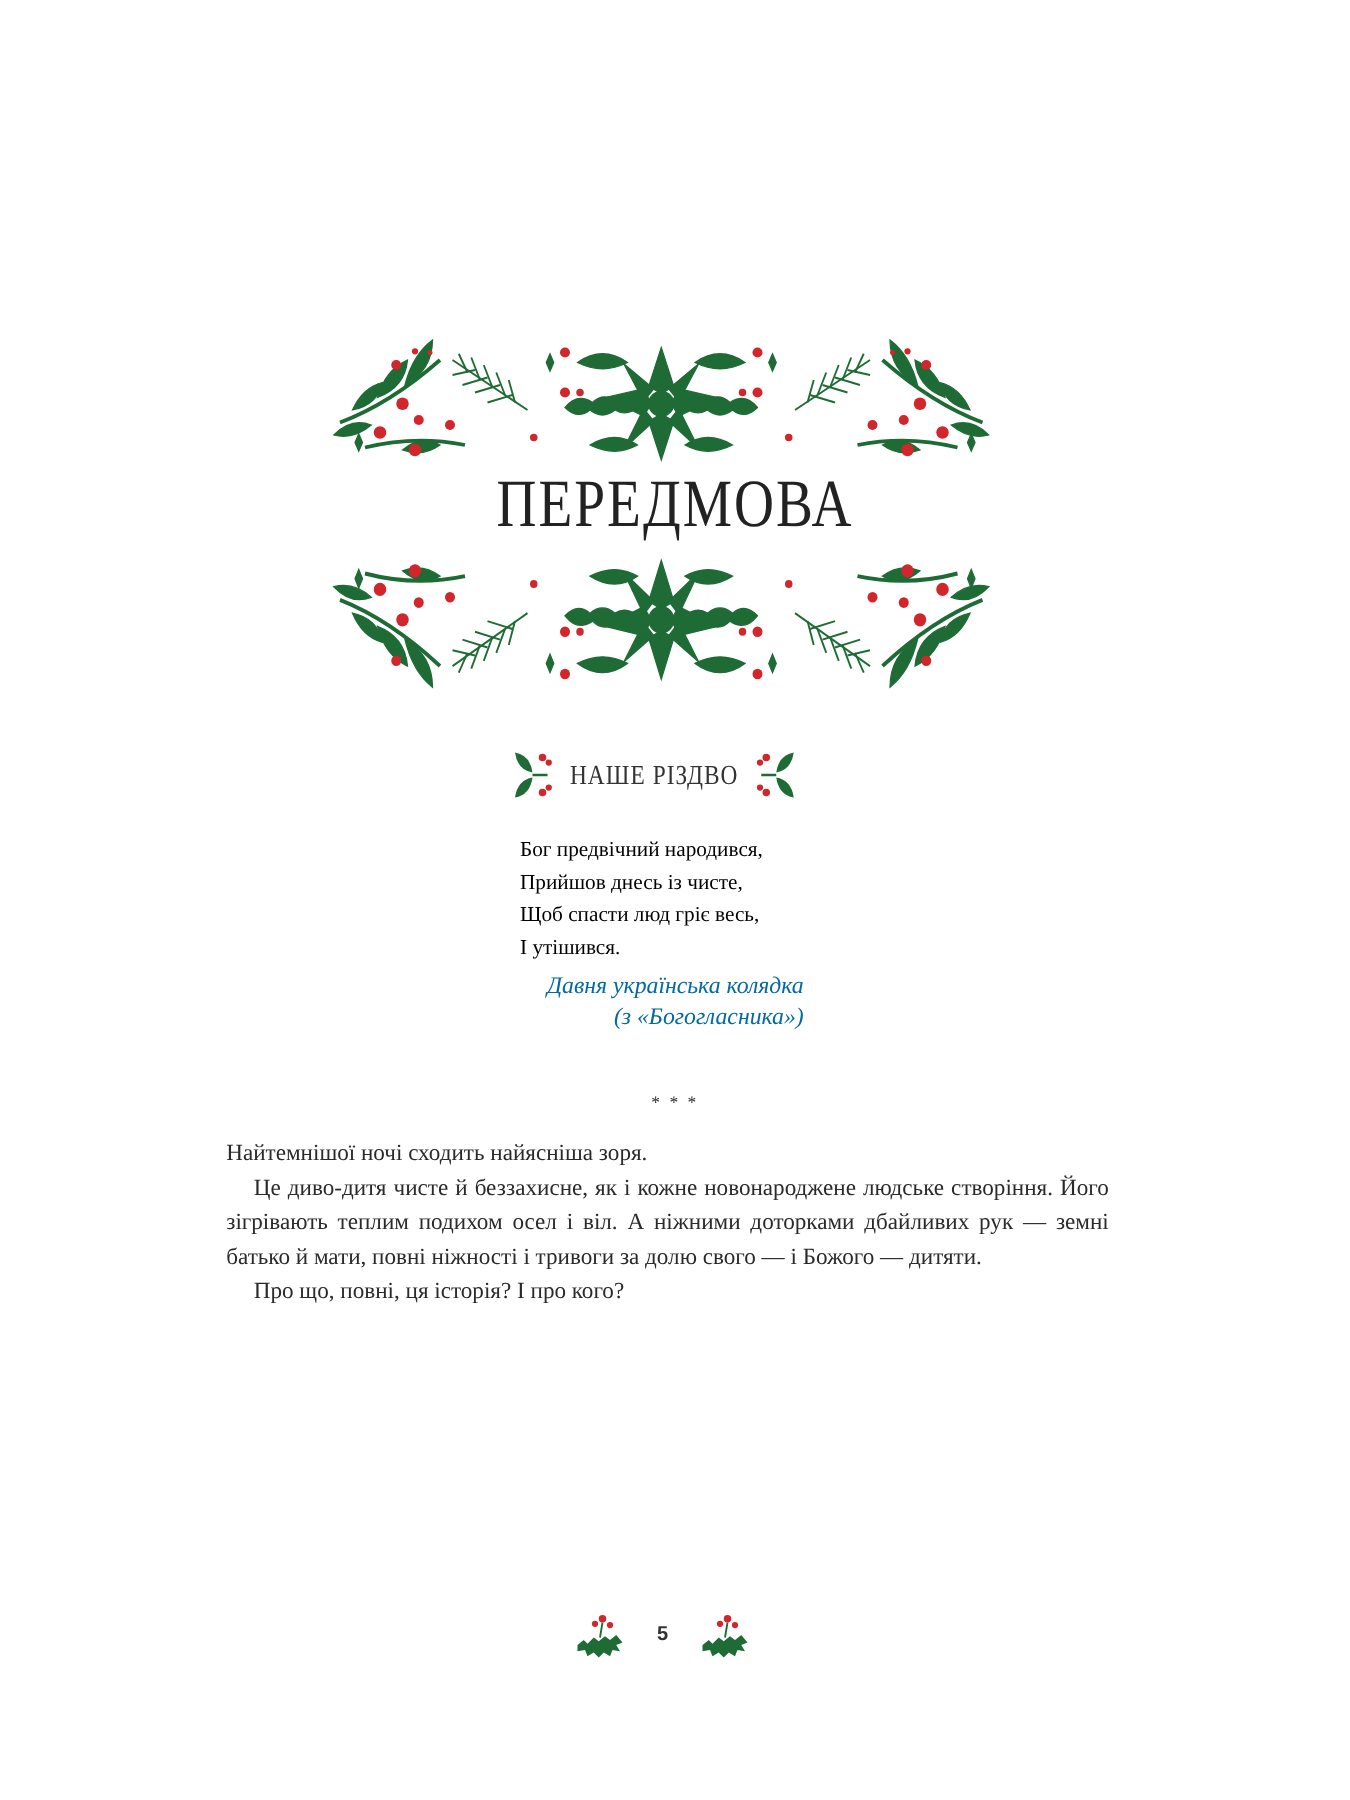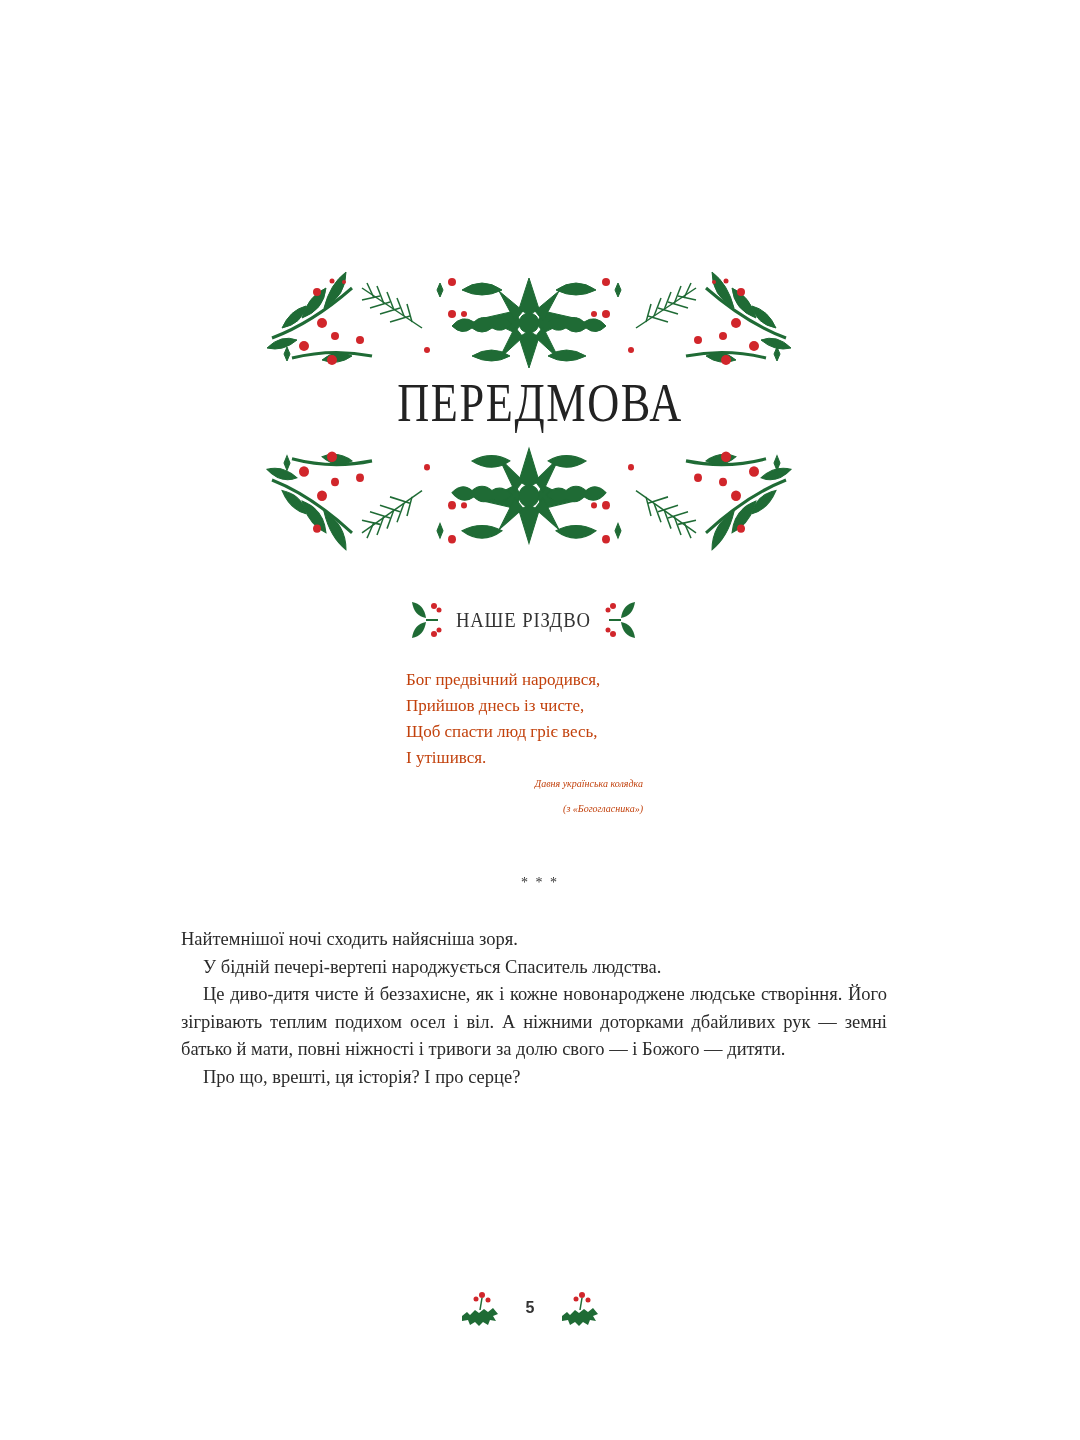--- a/index.html
+++ b/index.html
@@ -9,30 +9,30 @@
   .ornament svg { display:block; }
   #orn-top { top:268px; height:104px; }
   #orn-bottom { top:444px; height:110px; }
   .title { position:absolute; top:372px; left:0; width:1080px; text-align:center;
            font-family:"Liberation Serif", serif; font-size:54px; letter-spacing:2px; color:#222;
            transform:scaleX(0.82); transform-origin:center; }
   .subhead { position:absolute; top:598px; left:408px; width:240px; height:44px;
              display:flex; align-items:center; justify-content:flex-start; }
   .subhead .label { font-family:"Liberation Serif", serif; font-size:22px; letter-spacing:1px; color:#333;
                     transform:scaleX(0.85); white-space:nowrap; }
-  .poem { position:absolute; top:667px; left:406px; font-size:17px; line-height:26px; color:#c2410c; }
+  .poem { position:absolute; top:667px; left:416px; font-size:17px; line-height:26px; color:#000000; }
   .poem div { white-space:nowrap; }
-  .attr { position:absolute; left:406px; width:237px; text-align:right; font-style:italic; font-size:10px; color:#c2410c; }
+  .attr { position:absolute; left:406px; width:237px; text-align:right; font-style:italic; font-size:19px; color:#0369a1; }
   #attr1 { top:778px; }
   #attr2 { top:803px;font-family:Liberation Serif, serif; }
   .stars { position:absolute; top:875px; left:0; width:1080px; text-align:center; font-size:14px; letter-spacing:2px; color:#333; }
   .body-text { position:absolute; top:910px; left:181px; width:706px; font-size:18.5px; line-height:27.5px; color:#2a2a2a; }
   .body-text p { margin:0; text-align:justify; text-align-last:left; }
   .body-text p.ind { text-indent:22px; }
-  .body-text p.noind { text-indent:0;margin-top:16px; }
+  .body-text p.noind { text-indent:0; }
   .footer { position:absolute; top:1286px; left:460px; width:140px; height:44px; display:flex; align-items:center; justify-content:space-between; }
   .pagenum { font-family:"Liberation Sans", sans-serif; font-weight:bold; font-size:16px; color:#333; }
 </style>
 </head>
 <body>
 
 <div class="ornament" id="orn-top">
   <svg width="534" height="104" viewBox="0 0 534 104">
     <g fill="#1f6b35" stroke="#1f6b35">
 
@@ -252,23 +252,22 @@
   <div>Щоб спасти люд гріє весь,</div>
   <div>І утішився.</div>
 </div>
 <div class="attr" id="attr1">Давня українська колядка</div>
 <div class="attr" id="attr2">(з «Богогласника»)</div>
 
 <div class="stars">* * *</div>
 
 <div class="body-text">
   <p class="noind">Найтемнішої ночі сходить найясніша зоря.</p>
-  <p class="ind">У бідній печері-вертепі народжується Спаситель людства.</p>
   <p class="ind">Це диво-дитя чисте й беззахисне, як і кожне новонароджене людське створіння. Його зігрівають теплим подихом осел і віл. А ніжними доторками дбайливих рук — земні батько й мати, повні ніжності і тривоги за долю свого — і Божого — дитяти.</p>
-  <p class="ind">Про що, врешті, ця історія? І про серце?</p>
+  <p class="ind">Про що, повні, ця історія? І про кого?</p>
 </div>
 
 <div class="footer">
   <svg width="40" height="40" viewBox="0 0 40 40">
     <path d="M2,28 l5,-4 l3,3 l5,-5 l4,3 l5,-4 l4,3 l5,-4 l5,6 l-5,2 l3,5 l-6,-1 l-2,5 l-5,-3 l-4,4 l-4,-4 l-5,3 l-2,-5 l-6,1z" fill="#1f6b35"></path>
     <path d="M20,22 L22,10" stroke="#1f6b35" stroke-width="1.5"></path>
     <circle cx="22" cy="7" r="3" fill="#d1262b"></circle>
       <circle cx="16" cy="11" r="2.5" fill="#d1262b"></circle>
       <circle cx="28" cy="12" r="2.5" fill="#d1262b"></circle>
   </svg>

